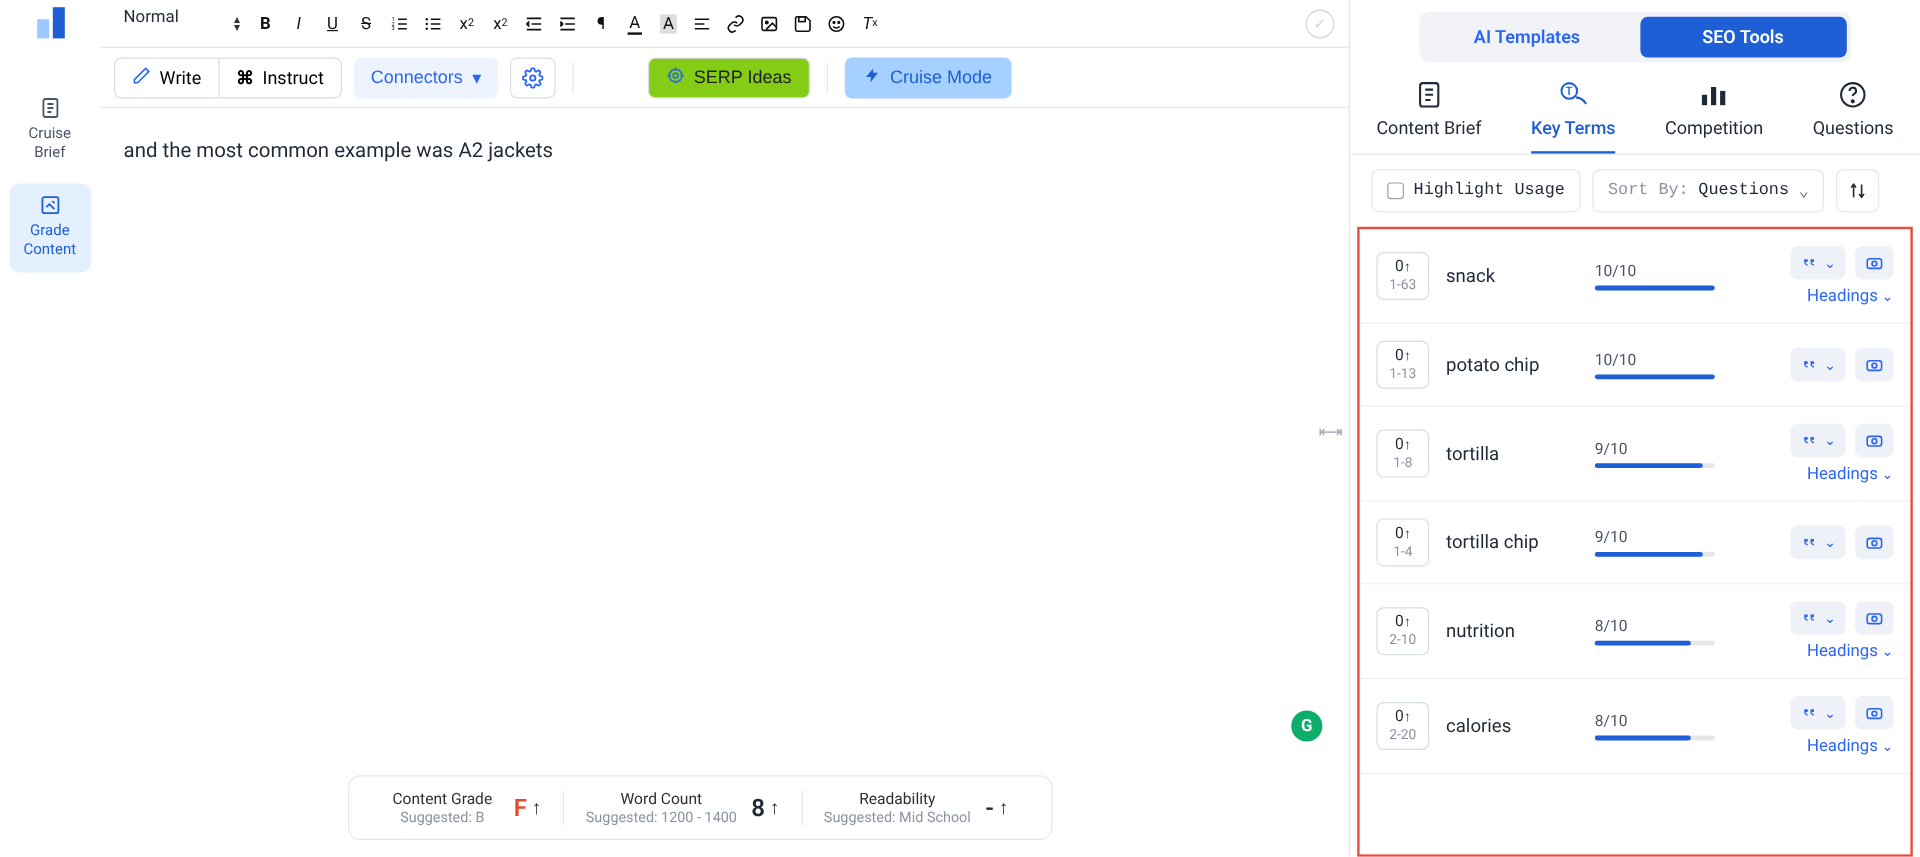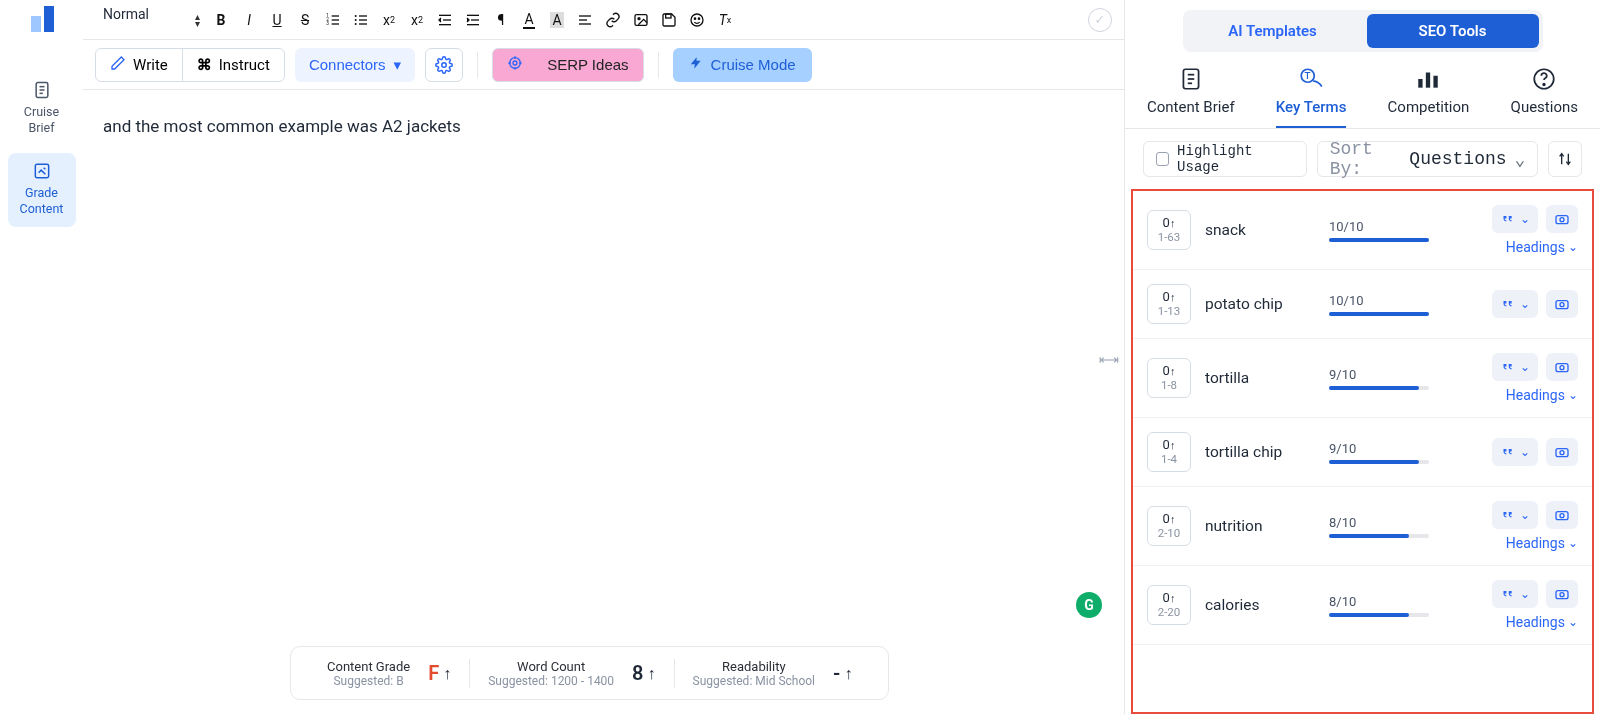--- a/index.html
+++ b/index.html
@@ -121,22 +121,22 @@
     cursor:pointer;
   }
   .gear-btn {
     height: 34px; width: 38px;
     border: 1px solid #d7dde5; border-radius: 6px; background:#fff;
     display:inline-flex;align-items:center;justify-content:center;
     color:#2b66f6; cursor:pointer;
   }
   .vdiv { width:1px; height:26px; background:#e5e7eb; margin:0 4px; }
   .serp-btn {
-    height: 34px; padding: 0 14px; border:1px solid #d7dde5; border-radius:6px; background:#f9a8d4;
-    color:#222; font-size:15px; display:inline-flex;align-items:center;gap:24px; cursor:pointer;
+    height: 34px; padding: 0 14px; border:1px solid #d7dde5; border-radius:6px; background:#84cc16;
+    color:#222; font-size:15px; display:inline-flex;align-items:center;gap:7px; cursor:pointer;margin-left:48px;
   }
   .serp-btn .ico { color:#2b66f6; }
   .cruise-btn {
     height: 34px; padding: 0 16px; border:none; border-radius:6px;
     background: #a6d0ff; color:#1e5fd6; font-size:15px; font-weight:500;
     display:inline-flex;align-items:center;gap:8px; cursor:pointer;
   }
 
   
   .editor {
@@ -162,21 +162,21 @@
     height: 54px;
     border: 1px solid #e5e7eb;
     border-radius: 10px;
     background: #fff;
     display: flex;
     align-items: center;
     padding: 0 18px;
     gap: 0;
   }
   .metric { display:flex; align-items:center; gap: 18px; padding: 0 18px; }
-  .metric + .metric { border-left: 1px solid #e5e7eb; }
+  .metric + .metric { border-left: 1px solid #e5e7eb; gap: 12px; }
   .metric .labels { text-align:center; }
   .metric .ttl { font-size: 13px; color:#2b2f36; }
   .metric .sub { font-size: 12px; color:#8a93a2; }
   .metric .val { font-size: 20px; font-weight:600; color:#1f2937; display:flex;align-items:center;gap:4px;}
   .metric .val.red { color:#e34b2f; }
   .metric .arrow { font-size:16px; color:#1f2937; }
 
   
   .right {
     width: 476px;
@@ -218,21 +218,21 @@
     display:flex; gap:10px; padding: 12px 18px; align-items:center;font-family:Liberation Mono, monospace;
   }
   .chk-wrap {
     height:36px; border:1px solid #e5e7eb; border-radius:6px;
     display:flex;align-items:center;gap:8px; padding:0 12px; font-size:14px; color:#1f2937;
     cursor:pointer;
   }
   .chk { width:14px;height:14px;border:1.5px solid #9aa2b1;border-radius:3px; }
   .sort-wrap {
     height:36px; border:1px solid #e5e7eb; border-radius:6px;
-    display:flex;align-items:center;gap:8px; padding:0 12px; font-size:18px;
+    display:flex;align-items:center;gap:8px; padding:0 12px; font-size:14px;
     cursor:pointer;
   }
   .sort-wrap .lbl { color:#8a93a2; }
   .sort-wrap .val { color:#1f2937; }
   .sort-dir {
     height:36px; width:36px; border:1px solid #e5e7eb; border-radius:6px;
     display:flex;align-items:center;justify-content:center; font-size:16px; cursor:pointer;
   }
 
   .terms {

